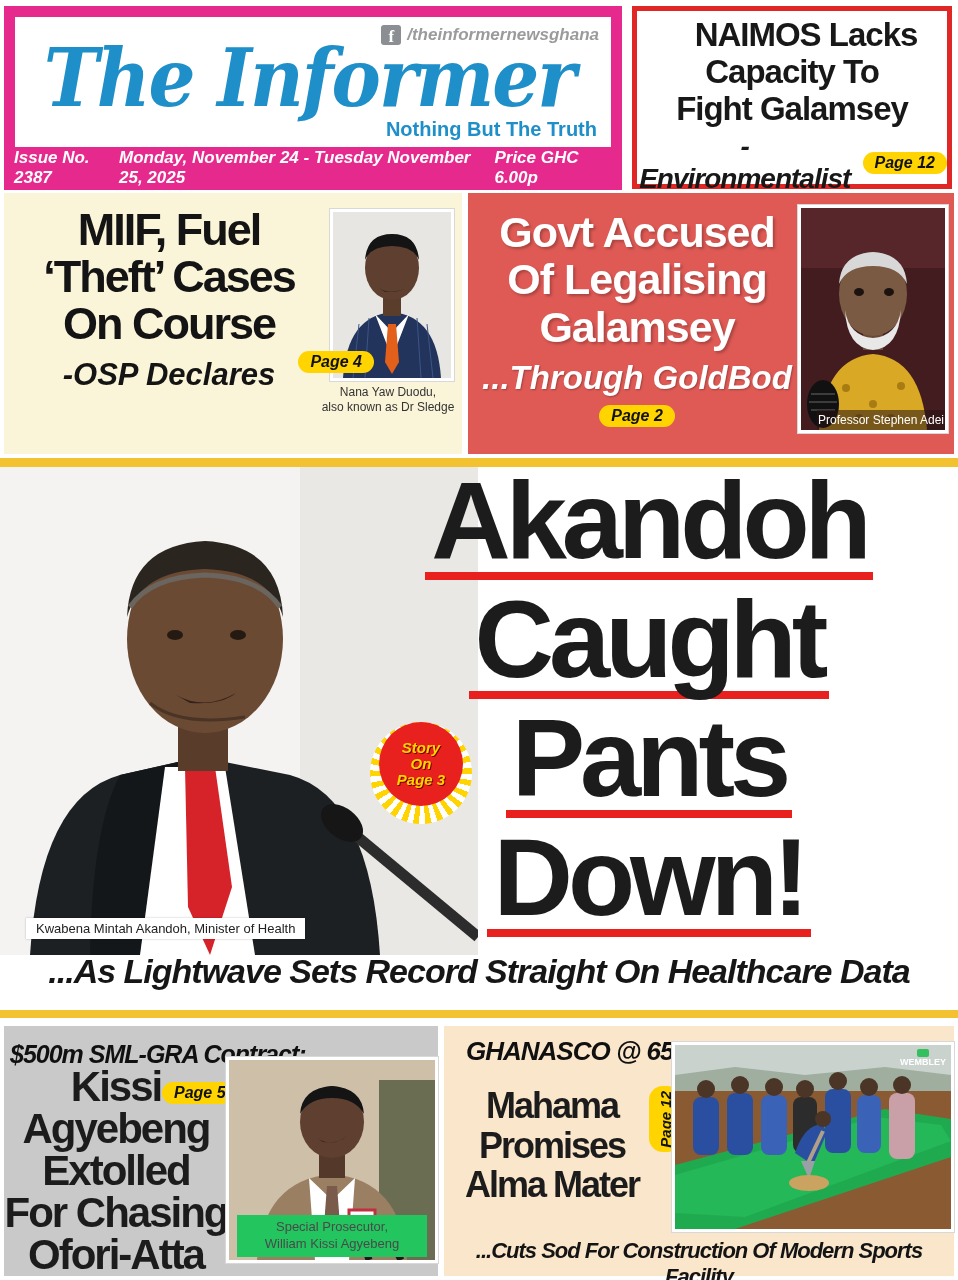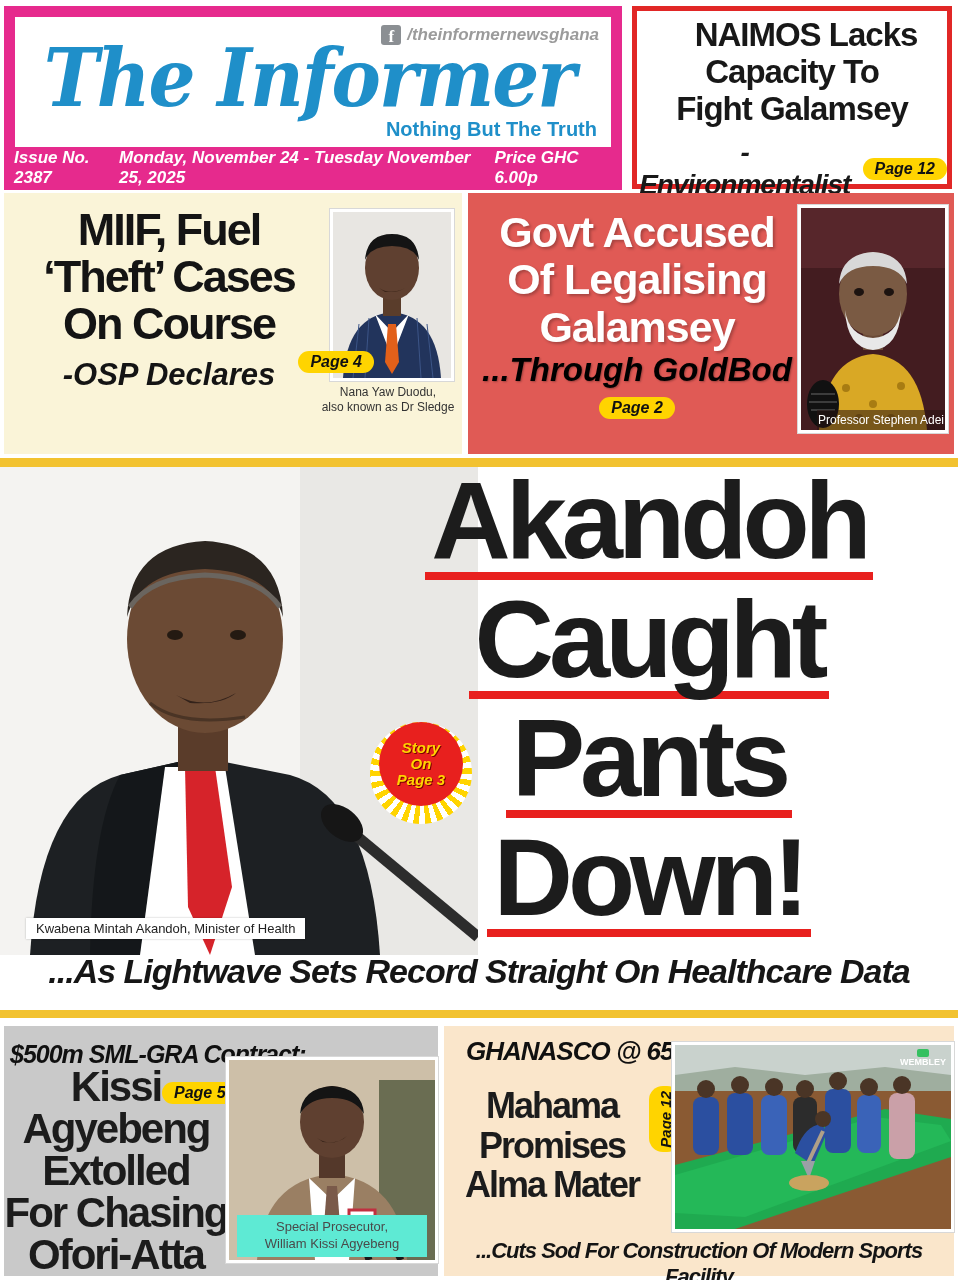--- a/index.html
+++ b/index.html
@@ -19,21 +19,21 @@
   .tagline{position:absolute;right:14px;bottom:6px;color:#1f8fc9;font:700 20px "Liberation Sans",sans-serif;}
   .issue-strip{position:absolute;left:10px;right:10px;bottom:6px;height:32px;display:flex;
                align-items:center;justify-content:space-between;color:#ffffff;
                font:italic 700 17px "Liberation Sans",sans-serif;}
 
   
   .naimos{position:absolute;left:632px;top:6px;width:320px;height:183px;background:#ffffff;
           border:5px solid #e12726;box-sizing:border-box;text-align:center;}
   .naimos-line{font:800 33px "Liberation Sans",sans-serif;color:#181818;letter-spacing:-1px;line-height:1.12;}
   .naimos-line:first-child{margin-top:6px;margin-left:28px;}
-  .naimos-bottom{display:flex;align-items:center;justify-content:center;gap:10px;margin-top:9px;}
+  .naimos-bottom{display:flex;align-items:center;justify-content:center;gap:10px;margin-top:3px;}
   .naimos-attr{font:italic 700 28px "Liberation Sans",sans-serif;color:#181818;letter-spacing:-1px;}
 
   .pill{background:#ffd400;border-radius:14px;padding:2px 12px;color:#111;
         font:italic 700 16px "Liberation Sans",sans-serif;display:inline-block;white-space:nowrap;}
 
   
   .miif{position:absolute;left:4px;top:193px;width:458px;height:261px;background:#faf4d8;}
   .miif-headline{position:absolute;left:0px;top:14px;width:330px;text-align:center;}
   .miif-line{font:800 45px "Liberation Sans",sans-serif;color:#141414;letter-spacing:-2px;line-height:1.04;}
   .miif-attr{font:italic 800 31px "Liberation Sans",sans-serif;color:#141414;margin-top:10px;}
@@ -41,21 +41,21 @@
   .miif-photo{right:8px;top:16px;width:124px;height:172px;background:#e8e6e2;}
   .miif-caption{position:absolute;right:4px;top:192px;width:140px;text-align:center;
                 font:400 12px "Liberation Sans",sans-serif;color:#333;line-height:1.25;}
   .miif-pill{position:absolute;right:88px;top:158px;}
 
   
   .goldbod{position:absolute;left:468px;top:193px;width:486px;height:261px;background:#e05a55;}
   .goldbod-headline{position:absolute;left:4px;top:16px;width:330px;text-align:center;}
   .goldbod-line{font:800 43px "Liberation Sans",sans-serif;color:#ffffff;letter-spacing:-1px;line-height:1.1;
                 text-shadow:2px 2px 3px rgba(0,0,0,.25);}
-  .goldbod-sub{font:italic 800 33px "Liberation Sans",sans-serif;color:#000000;
+  .goldbod-sub{font:italic 800 33px "Liberation Sans",sans-serif;color:#ffffff;margin-top:8px;
                text-shadow:1px 1px 2px rgba(0,0,0,.3);}
   .goldbod-pill{margin-top:8px;}
   .goldbod-photo{right:6px;top:12px;width:150px;height:228px;background:#3a1418;}
   .photo-caption-bar{position:absolute;left:16px;right:0;bottom:0;background:rgba(40,20,18,.55);color:#fff;
                      font:400 12px "Liberation Sans",sans-serif;text-align:center;padding:3px 0;}
 
   
   .goldbar{position:absolute;left:0;width:958px;background:#f2c230;}
   .goldbar1{top:458px;height:9px;}
   .goldbar2{top:1010px;height:8px;}
@@ -80,21 +80,21 @@
                 text-shadow:-2px -2px 0 #fff,2px -2px 0 #fff,-2px 2px 0 #fff,2px 2px 0 #fff;}
 
   
   .kissi{position:absolute;left:4px;top:1026px;width:434px;height:250px;background:#c9c9c9;}
   .kissi-kicker{position:absolute;left:6px;top:14px;font:italic 800 25px "Liberation Sans",sans-serif;
                 color:#101010;letter-spacing:-1px;}
   .kissi-headline{position:absolute;left:0;top:40px;width:224px;text-align:center;}
   .kissi-line{font:800 42px "Liberation Sans",sans-serif;color:#1c1c1c;letter-spacing:-2px;line-height:1.0;}
   .kissi-pill{position:absolute;left:158px;top:56px;}
   .kissi-photo{left:222px;top:31px;width:212px;height:206px;background:#cdbfa8;}
-  .kissi-caption{position:absolute;left:8px;right:8px;bottom:3px;background:#5eead4;color:#4a4a4a;
+  .kissi-caption{position:absolute;left:8px;right:8px;bottom:3px;background:#22c55e;color:#4a4a4a;
                  font:400 13px "Liberation Sans",sans-serif;text-align:center;line-height:1.3;padding:4px 0;}
 
   
   .ghanasco{position:absolute;left:444px;top:1026px;width:510px;height:250px;background:#fae6cb;}
   .ghanasco-kicker{position:absolute;left:22px;top:10px;font:italic 800 26px "Liberation Sans",sans-serif;
                    color:#101010;letter-spacing:-1px;}
   .ghanasco-headline{position:absolute;left:0;top:44px;width:216px;text-align:center;margin-top:16px;}
   .ghanasco-line{font:800 36px "Liberation Sans",sans-serif;color:#1c1c1c;letter-spacing:-2px;line-height:1.1;}
   .pill-vert{position:absolute;left:205px;top:60px;width:32px;height:66px;background:#ffd400;border-radius:14px;
              display:flex;align-items:center;justify-content:center;}

